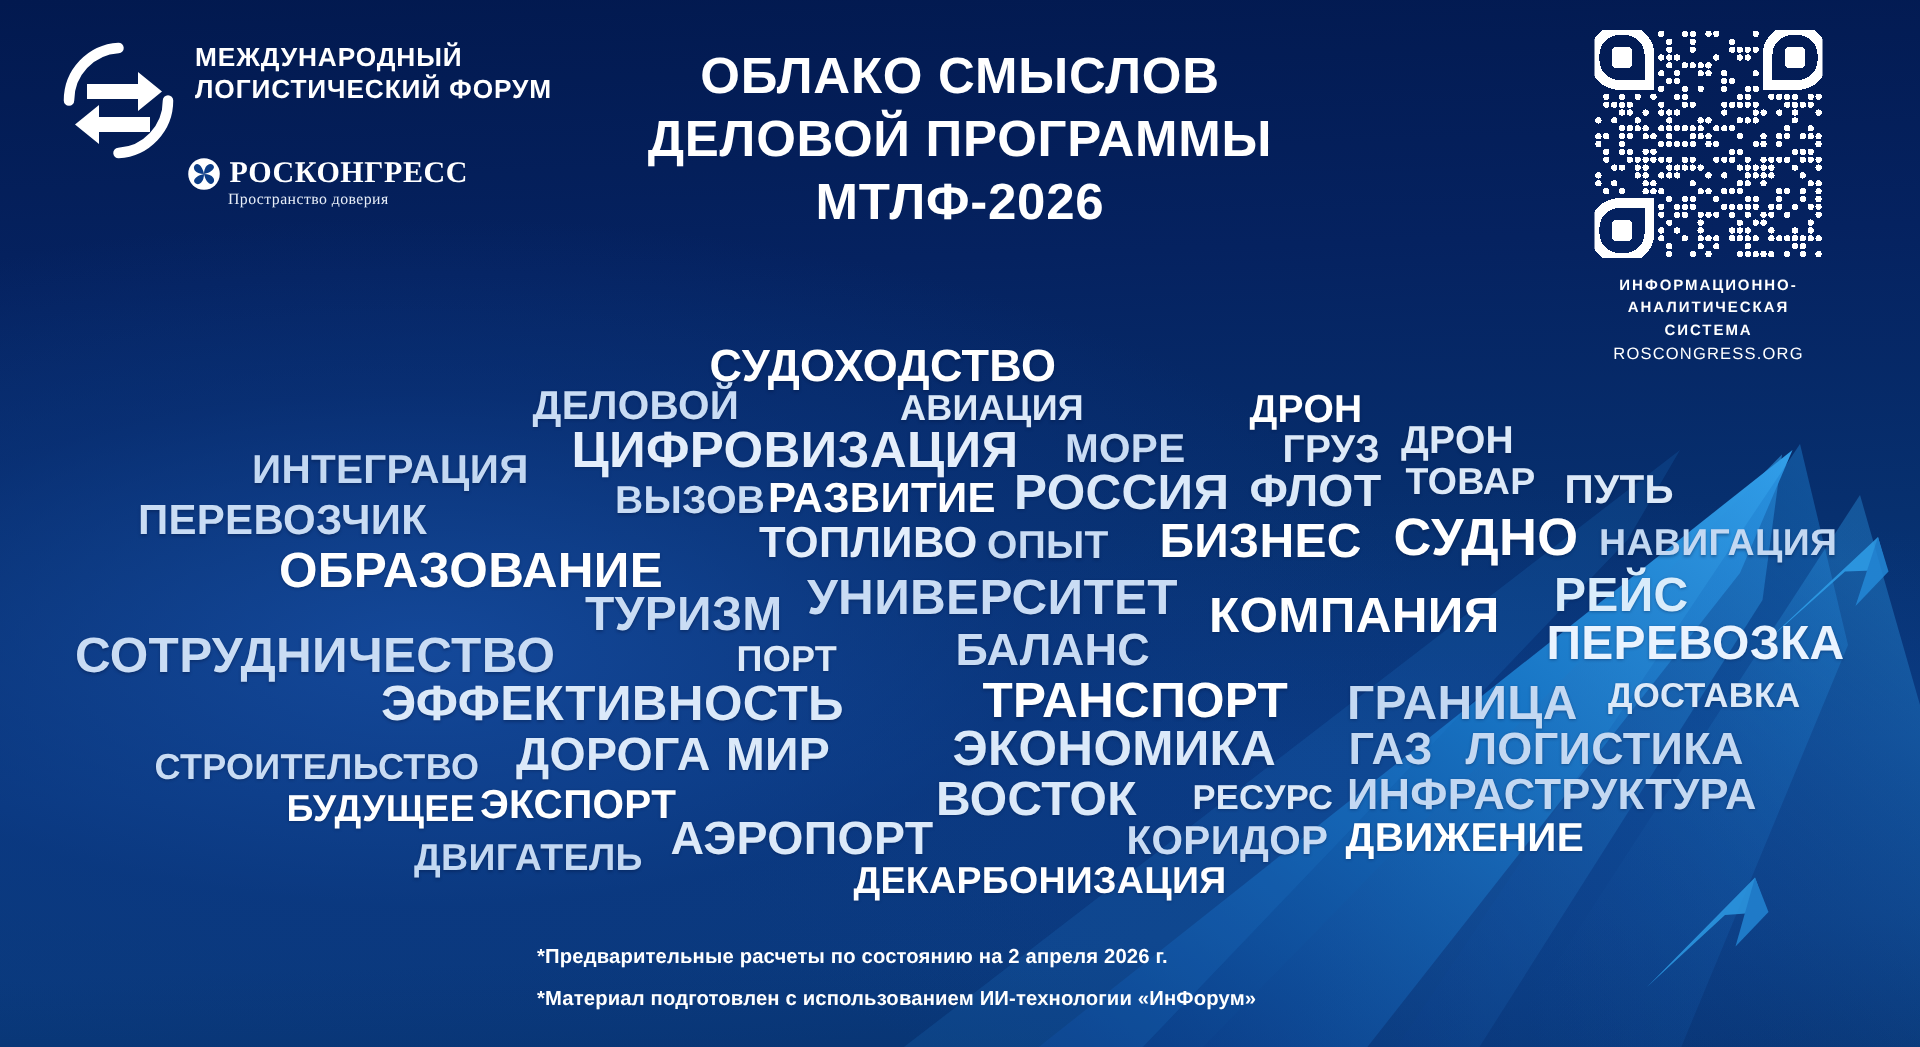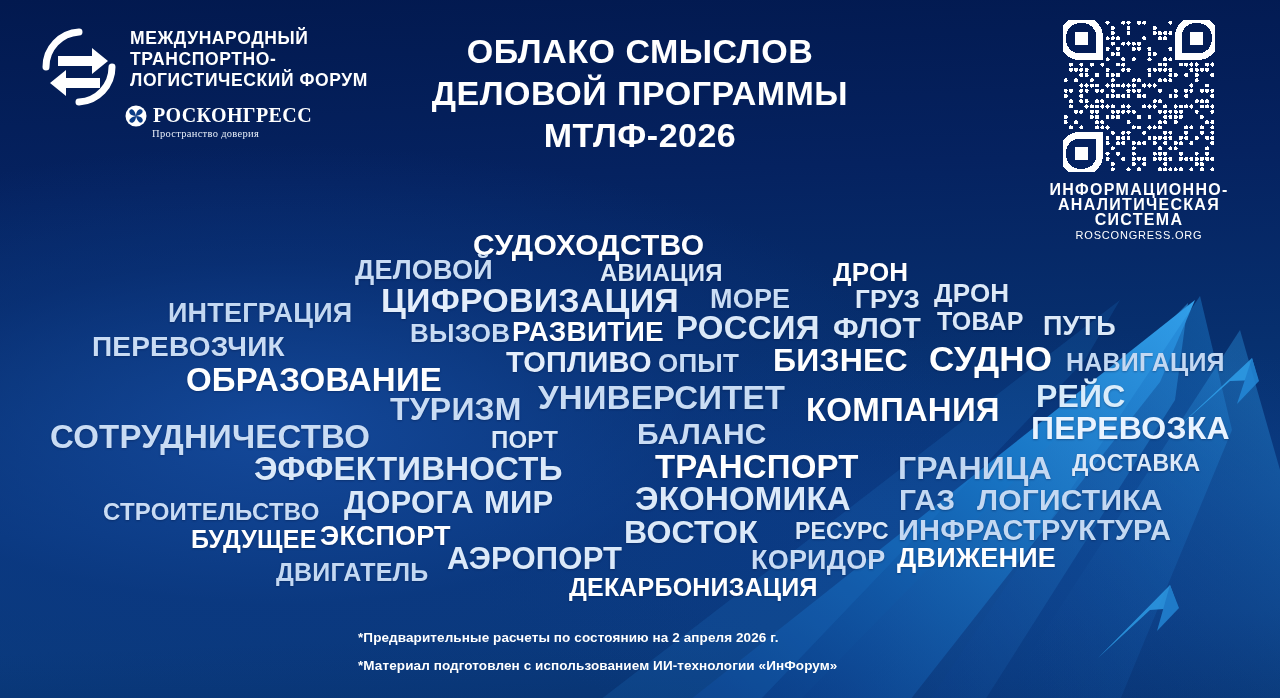--- a/index.html
+++ b/index.html
@@ -36,21 +36,21 @@
           letter-spacing:0.3px;font-family:"Liberation Serif","DejaVu Serif",serif;}
 
   .title{position:absolute;left:380px;top:30px;width:520px;text-align:center;}
   .title div{
     color:#fff;font-weight:bold;font-size:34px;line-height:42px;letter-spacing:0.5px;
     white-space:nowrap;
   }
 
   .qr-block{position:absolute;right:22px;top:20px;width:190px;text-align:center;}
   .qr-img{display:block;margin:0 auto;}
-  .qr-cap{margin-top:6px;color:#ffffff;font-size:16px;font-weight:bold;
+  .qr-cap{margin-top:6px;color:#ffffff;font-size:10px;font-weight:bold;
           letter-spacing:1.3px;line-height:15px;}
   .qr-url{color:#ffffff;font-size:11px;font-weight:normal;letter-spacing:0.8px;margin-top:2px;}
 
   
   #cloud{position:absolute;left:0;top:200px;width:1280px;height:400px;}
   .w{
     position:absolute;white-space:nowrap;font-weight:bold;
     letter-spacing:0.2px;line-height:1;
     text-shadow:0 1px 2px rgba(0,20,60,0.35);
   }
@@ -113,21 +113,20 @@
       <div class="logo-mark">
         <svg viewBox="0 0 82 82" width="82" height="82">
           <path d="M41 6 A35 35 0 0 0 8 41" fill="none" stroke="#ffffff" stroke-width="7" stroke-linecap="round"></path>
           <path d="M41 76 A35 35 0 0 0 74 41" fill="none" stroke="#ffffff" stroke-width="7" stroke-linecap="round"></path>
           <path d="M20 30 L54 30 L54 22 L70 35 L54 48 L54 40 L20 40 Z" fill="#ffffff"></path>
           <path d="M62 52 L28 52 L28 44 L12 57 L28 70 L28 62 L62 62 Z" fill="#ffffff"></path>
         </svg>
       </div>
       <div class="logo-txt">
         <div>МЕЖДУНАРОДНЫЙ</div>
-        <div>ТРАНСПОРТНО-</div>
         <div>ЛОГИСТИЧЕСКИЙ ФОРУМ</div>
       </div>
       <div class="rk-wrap">
         <div class="rk-mark">
           <svg viewBox="0 0 22 22" width="22" height="22">
             <circle cx="11" cy="11" r="10.5" fill="#ffffff"></circle>
             <path d="M11 11 C11 5 15 3 17 5 C19 7 16 10 11 11 Z" fill="#0b3c86"></path>
             <path d="M11 11 C17 11 19 15 17 17 C15 19 12 16 11 11 Z" fill="#0b3c86"></path>
             <path d="M11 11 C11 17 7 19 5 17 C3 15 6 12 11 11 Z" fill="#0b3c86"></path>
             <path d="M11 11 C5 11 3 7 5 5 C7 3 10 6 11 11 Z" fill="#0b3c86"></path>

